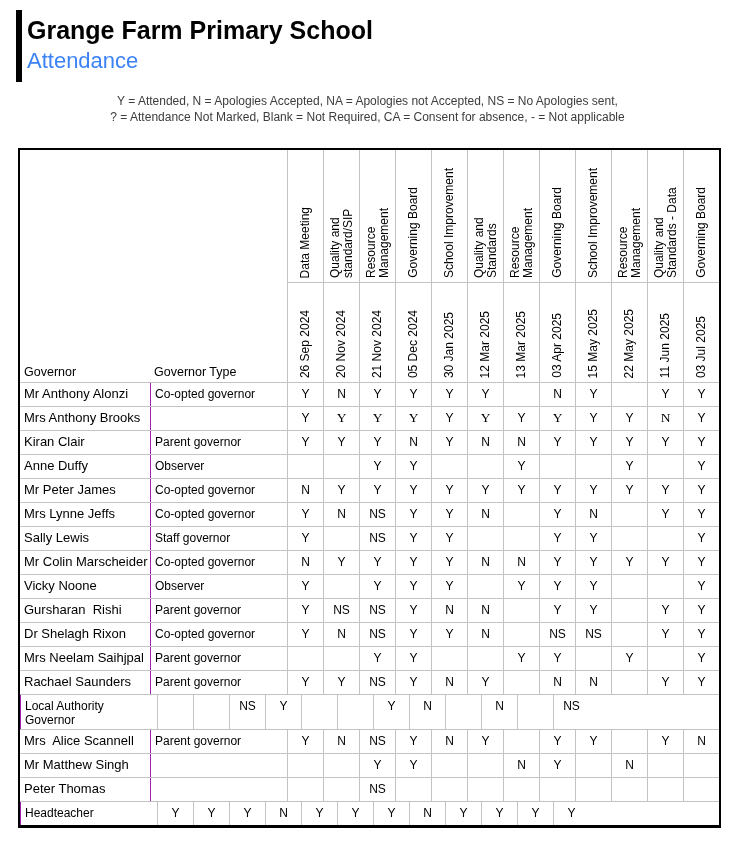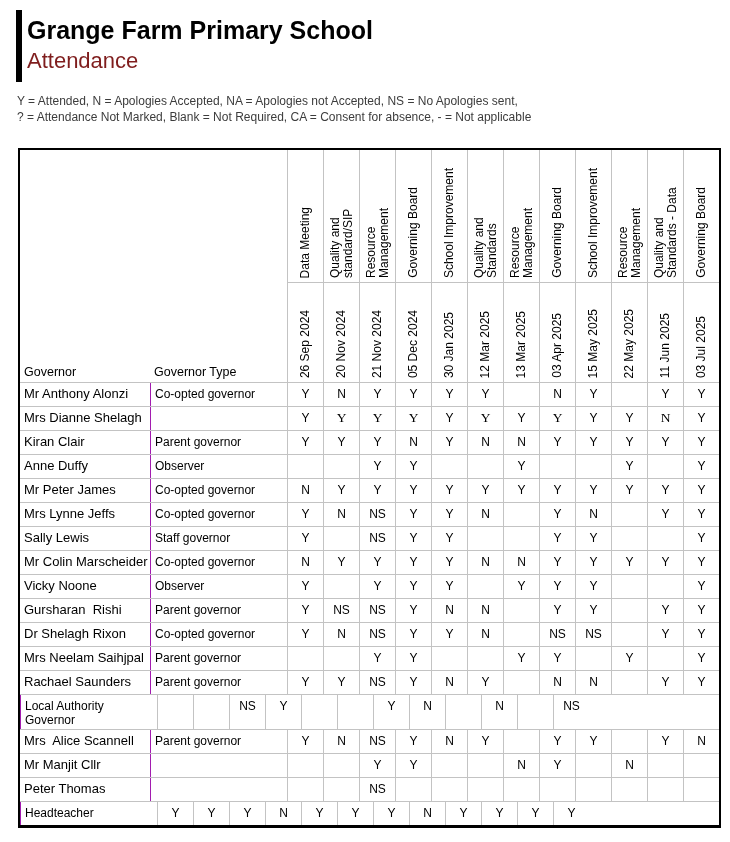--- a/index.html
+++ b/index.html
@@ -7,22 +7,22 @@
   body {
     width: 730px; height: 842px;
     font-family: "Liberation Sans", sans-serif;
     color: #000;
     overflow: hidden;
   }
   .title-row { display: flex; margin: 10px 0 0 16px; }
   .accent-bar { width: 6px; background: #000; }
   .titles { padding: 4px 0 6px 5px; }
   .school-name { font-size: 25px; font-weight: bold; margin: 0; line-height: 32px; }
-  .page-title { font-size: 22px; font-weight: normal; margin: 0; line-height: 30px; color: #7f1d1d; }
-  .legend { margin: 11px 12px 0 17px; font-size: 12px; line-height: 16px; color: #3c3c3c; }
+  .page-title { font-size: 22px; font-weight: normal; margin: 0; line-height: 30px; color: #3b82f6; }
+  .legend { margin: 11px 12px 0 17px; font-size: 12px; line-height: 16px; color: #3c3c3c; text-align: center; }
 
   .tbl {
     margin: 23px 0 0 18px;
     width: 703px;
     border: 2px solid #000;
     border-bottom-width: 3px;
     background: #fff;
   }
   .thead { display: flex; height: 232px; }
   .corner { width: 267px; display: flex; align-items: flex-end; }
@@ -177,21 +177,21 @@
           <div class="ccell">Y</div>
           <div class="ccell">Y</div>
           <div class="ccell"></div>
           <div class="ccell">N</div>
           <div class="ccell">Y</div>
           <div class="ccell"></div>
           <div class="ccell">Y</div>
           <div class="ccell">Y</div>
         </div>
         <div class="trow">
-          <div class="cname">Mrs Dianne Shelagh</div>
+          <div class="cname">Mrs Anthony Brooks</div>
           <div class="ctype"></div>
           <div class="ccell">Y</div>
           <div class="ccell serif">Y</div>
           <div class="ccell serif">Y</div>
           <div class="ccell serif">Y</div>
           <div class="ccell">Y</div>
           <div class="ccell serif">Y</div>
           <div class="ccell">Y</div>
           <div class="ccell serif">Y</div>
           <div class="ccell">Y</div>
@@ -400,21 +400,21 @@
           <div class="ccell">N</div>
           <div class="ccell">Y</div>
           <div class="ccell"></div>
           <div class="ccell">Y</div>
           <div class="ccell">Y</div>
           <div class="ccell"></div>
           <div class="ccell">Y</div>
           <div class="ccell">N</div>
         </div>
         <div class="trow">
-          <div class="cname">Mr Manjit Cllr</div>
+          <div class="cname">Mr Matthew Singh</div>
           <div class="ctype"></div>
           <div class="ccell"></div>
           <div class="ccell"></div>
           <div class="ccell">Y</div>
           <div class="ccell">Y</div>
           <div class="ccell"></div>
           <div class="ccell"></div>
           <div class="ccell">N</div>
           <div class="ccell">Y</div>
           <div class="ccell"></div>

